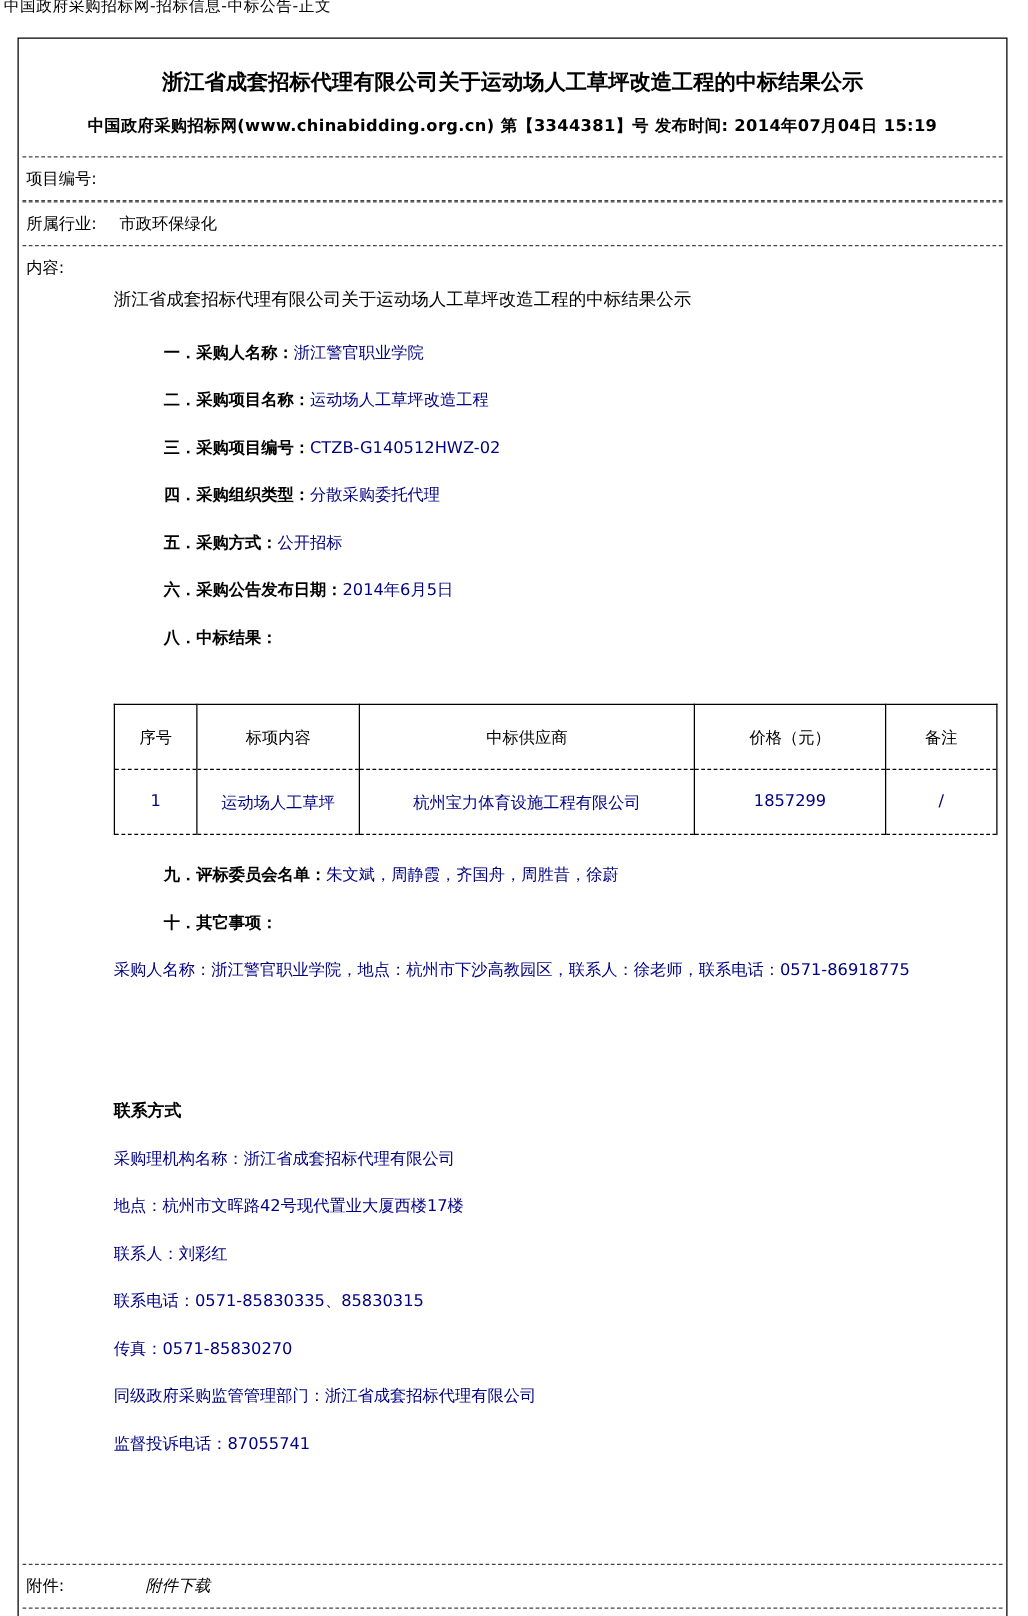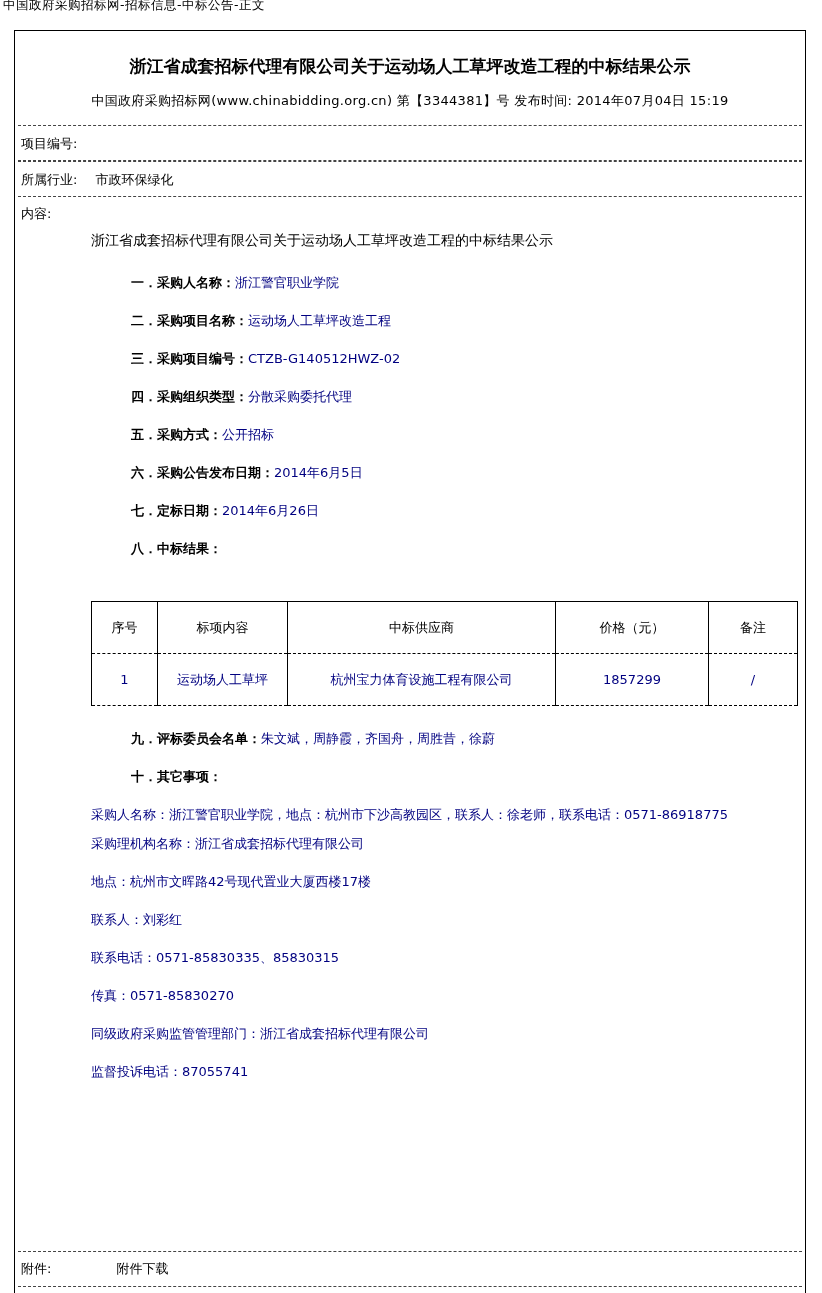--- a/index.html
+++ b/index.html
@@ -38,21 +38,21 @@
     margin: 24px 40px 0 40px;
     text-align: center;
     font-size: 17px;
     font-weight: bold;
     line-height: 22px;
   }
   .source-line {
     margin-top: 15px;
     text-align: center;
     font-size: 13px;
-    font-weight: normal;
+    font-weight: bold;
     letter-spacing: 0.3px;
   }
   .dashed-sep {
     border-top: 1px dashed #444;
     margin: 0 3px;
   }
   .sep-after-header { margin-top: 15px; }
   .meta-row {
     padding: 10px 6px 9px 6px;
     font-size: 13px;
@@ -143,20 +143,21 @@
     align-items: center;
     padding: 8px 6px;
     font-size: 13px;
   }
   .attach-label { flex: 0 0 auto; }
   .attach-link {
     margin-left: 65px;
     color: #000;
     text-decoration: none;
     cursor: pointer;
+    font-style: italic;
   }
 </style>
 </head>
 <body>
 
 <div class="breadcrumb">中国政府采购招标网-招标信息-中标公告-正文</div>
 
 <div class="doc-box">
 
   <div class="main-title">浙江省成套招标代理有限公司关于运动场人工草坪改造工程的中标结果公示</div>
@@ -194,23 +195,20 @@
       <span class="item-label">三．采购项目编号：</span><span class="item-value">CTZB-G140512HWZ-02</span>
     </div>
     <div class="item-line">
       <span class="item-label">四．采购组织类型：</span><span class="item-value">分散采购委托代理</span>
     </div>
     <div class="item-line">
       <span class="item-label">五．采购方式：</span><span class="item-value">公开招标</span>
     </div>
     <div class="item-line">
       <span class="item-label">六．采购公告发布日期：</span><span class="item-value">2014年6月5日</span>
-    </div>
-    <div class="item-line">
-      <span class="item-label">七．定标日期：</span><span class="item-value">2014年6月26日</span>
     </div>
     <div class="item-line">
       <span class="item-label">八．中标结果：</span><span class="item-value"></span>
     </div>
 
     <table class="result-table">
       <colgroup>
         <col class="col-seq">
           <col class="col-item">
           <col class="col-supp">
@@ -239,20 +237,21 @@
 
     <div class="item-line">
       <span class="item-label">九．评标委员会名单：</span><span class="item-value">朱文斌，周静霞，齐国舟，周胜昔，徐蔚</span>
     </div>
     <div class="item-line">
       <span class="item-label">十．其它事项：</span><span class="item-value"></span>
     </div>
 
     <div class="navy-par">采购人名称：浙江警官职业学院，地点：杭州市下沙高教园区，联系人：徐老师，联系电话：0571-86918775</div>
 
+    <div class="contact-heading">联系方式</div>
 
     <div class="contact-line">采购理机构名称：浙江省成套招标代理有限公司</div>
     <div class="contact-line">地点：杭州市文晖路42号现代置业大厦西楼17楼</div>
     <div class="contact-line">联系人：刘彩红</div>
     <div class="contact-line">联系电话：0571-85830335、85830315</div>
     <div class="contact-line">传真：0571-85830270</div>
     <div class="contact-line">同级政府采购监管管理部门：浙江省成套招标代理有限公司</div>
     <div class="contact-line">监督投诉电话：87055741</div>
 
   </div>

